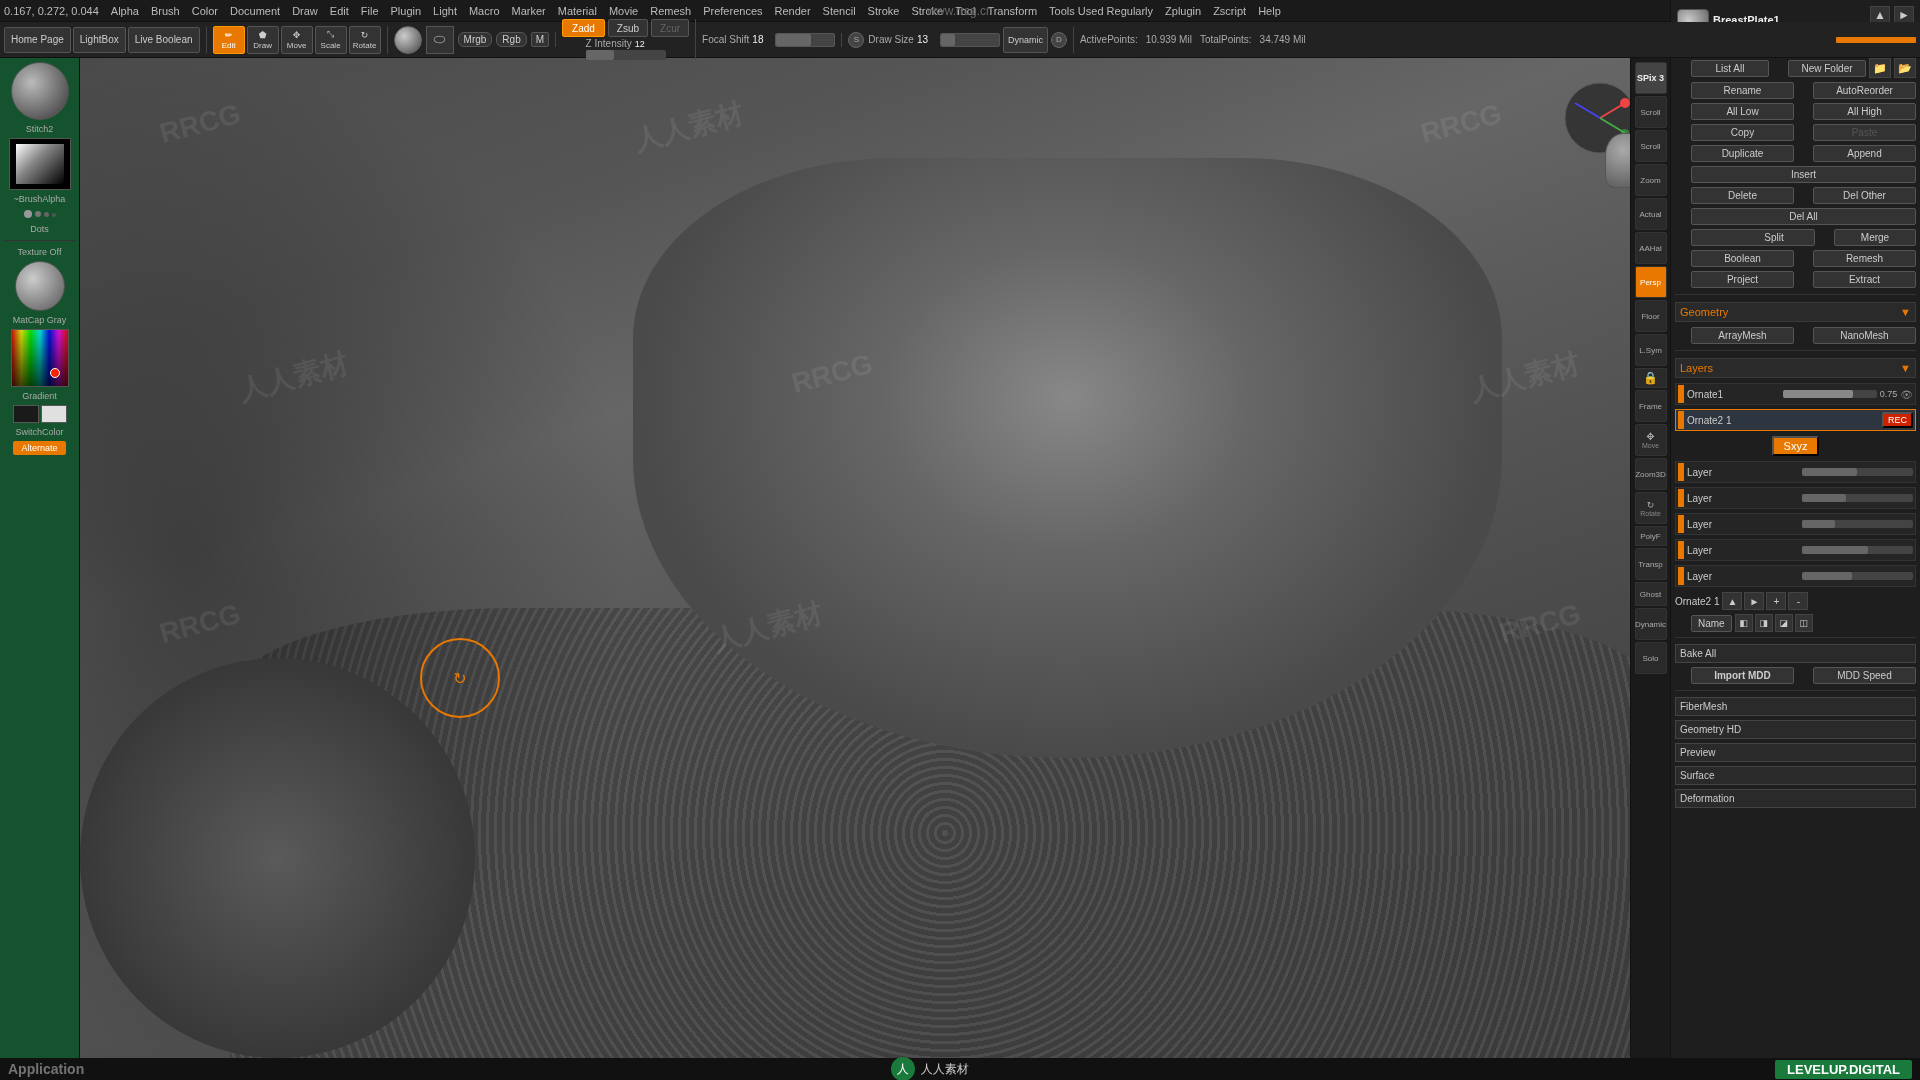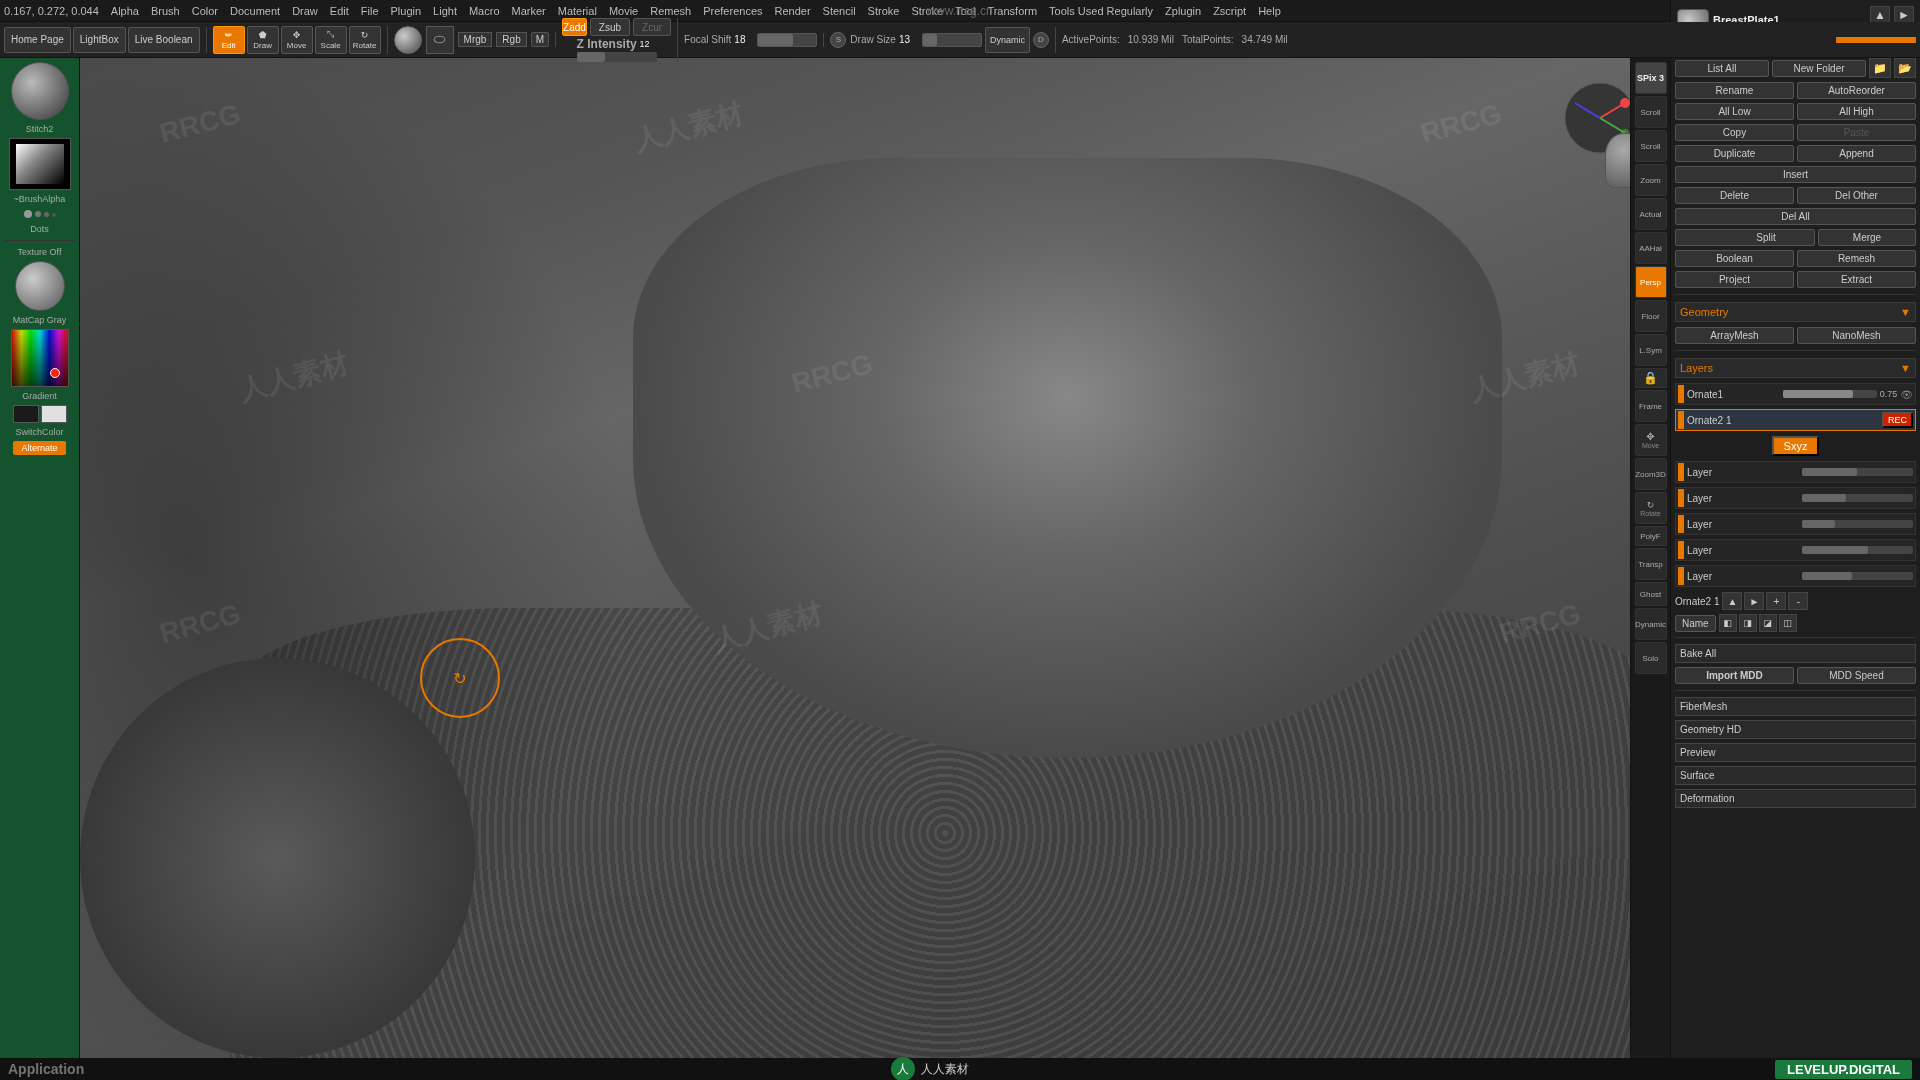--- a/index.html
+++ b/index.html
@@ -17,24 +17,24 @@
     .toolbar-section { display: flex; gap: 2px; align-items: center; border-right: 1px solid #444; padding-right: 6px; margin-right: 2px; }
 
     
     .param-group { display: flex; align-items: center; gap: 3px; }
     .param-label { color: #aaa; font-size: 10px; }
     .param-slider { width: 60px; height: 14px; background: #444; border: 1px solid #555; border-radius: 2px; position: relative; }
     .param-slider-fill { height: 100%; background: #666; border-radius: 2px; }
     .param-value { color: #eee; font-size: 10px; min-width: 20px; }
 
     
-    .zadd-btn { background: #e87800; border: 1px solid #f90; color: #fff; font-size: 10px; padding: 2px 0; border-radius: 2px; cursor: pointer; height: 18px; line-height: 14px; }
+    .zadd-btn { background: #e87800; border: 1px solid #f90; color: #fff; font-size: 10px; padding: 2px 9px; border-radius: 2px; cursor: pointer; height: 18px; line-height: 14px; }
     .zsub-btn { background: #333; border: 1px solid #555; color: #ccc; font-size: 10px; padding: 2px 8px; border-radius: 2px; cursor: pointer; height: 18px; line-height: 14px; }
     .zint-row { display: flex; flex-direction: column; gap: 1px; }
-    .zint-label { color: #aaa; font-size: 12px; font-weight: bold; }
+    .zint-label { color: #aaa; font-size: 10px; }
     .zint-bar { width: 80px; height: 10px; background: #444; border-radius: 2px; position: relative; }
     .zint-fill { height: 100%; background: #666; border-radius: 2px; width: 40%; }
 
     
     #left-panel { position: absolute; top: 58px; left: 0; width: 80px; background: #14532d; border-right: 1px solid #111; height: calc(100% - 80px); display: flex; flex-direction: column; align-items: center; padding: 4px; gap: 4px; }
     .brush-name { font-size: 9px; color: #aaa; text-align: center; }
     .alpha-preview { width: 60px; height: 50px; background: #111; border: 1px solid #555; display: flex; align-items: center; justify-content: center; }
     .alpha-label { font-size: 9px; color: #aaa; text-align: center; }
     .alt-btn { background: #e87800; color: #fff; font-size: 9px; padding: 2px 8px; border-radius: 2px; cursor: pointer; }
 
@@ -58,21 +58,21 @@
     .r-icon.orange-icon { background: #e87800; }
 
     
     #right-panel { position: absolute; top: 0; right: 0; width: 250px; background: #1e1e1e; border-left: 1px solid #111; height: 100%; display: flex; flex-direction: column; padding: 4px; gap: 2px; overflow-y: auto; }
 
     
     #subtool-header { display: flex; align-items: center; gap: 4px; padding: 2px; }
     .subtool-thumb { width: 32px; height: 32px; background: radial-gradient(circle at 35% 35%, #ccc, #555); border-radius: 4px; border: 1px solid #555; }
     .subtool-title { color: #eee; font-size: 11px; font-weight: bold; }
 
-    .panel-btn { background: #333; border: 1px solid #555; color: #ccc; font-size: 10px; padding: 2px 6px; cursor: pointer; border-radius: 2px; text-align: center; }
+    .panel-btn { background: #333; border: 1px solid #555; color: #ccc; font-size: 10px; padding: 2px 6px; cursor: pointer; border-radius: 2px; text-align: center; margin-left: 16px; }
     .panel-row { display: flex; gap: 3px; align-items: center; margin: 1px 0; }
 
     .section-divider { border-top: 1px solid #333; margin: 3px 0; }
 
     
     .layer-item { display: flex; align-items: center; gap: 3px; height: 22px; padding: 0 2px; background: #252525; border: 1px solid #333; margin: 1px 0; }
     .layer-item.active { background: #2d2d2d; border-color: #e87800; }
     .layer-name { font-size: 10px; color: #ccc; flex: 1; }
     .layer-slider { flex: 1; height: 8px; background: #444; border-radius: 2px; position: relative; }
     .layer-slider-fill { height: 100%; border-radius: 2px; }
@@ -91,21 +91,21 @@
     #points-info { color: #aaa; font-size: 10px; display: flex; gap: 8px; }
 
     .full-width-btn { width: 100%; background: #2a2a2a; border: 1px solid #444; color: #ccc; font-size: 10px; padding: 3px 4px; text-align: left; cursor: pointer; margin: 1px 0; }
 
     
     .zadd-area { display: flex; flex-direction: column; gap: 1px; }
     .zadd-row { display: flex; gap: 3px; }
 
     
     .mrgb-row { display: flex; gap: 4px; align-items: center; }
-    .mrgb-btn { background: #333; border: 1px solid #555; color: #ccc; font-size: 10px; padding: 1px 5px; border-radius: 0; cursor: pointer; }
+    .mrgb-btn { background: #333; border: 1px solid #555; color: #ccc; font-size: 10px; padding: 1px 5px; border-radius: 6px; cursor: pointer; }
     .m-btn { background: #333; border: 1px solid #555; color: #ccc; font-size: 10px; padding: 1px 4px; border-radius: 2px; cursor: pointer; }
 
     .rec-btn { background: #cc2200; color: #fff; font-size: 9px; padding: 1px 4px; border-radius: 2px; cursor: pointer; }
 
     .layer-controls { display: flex; gap: 2px; }
     .layer-ctrl-btn { width: 20px; height: 18px; background: #333; border: 1px solid #444; color: #ccc; font-size: 10px; display: flex; align-items: center; justify-content: center; cursor: pointer; }
 
     
     .nav-arrow { width: 20px; height: 18px; background: #333; border: 1px solid #444; color: #ccc; font-size: 12px; display: flex; align-items: center; justify-content: center; cursor: pointer; }
 

